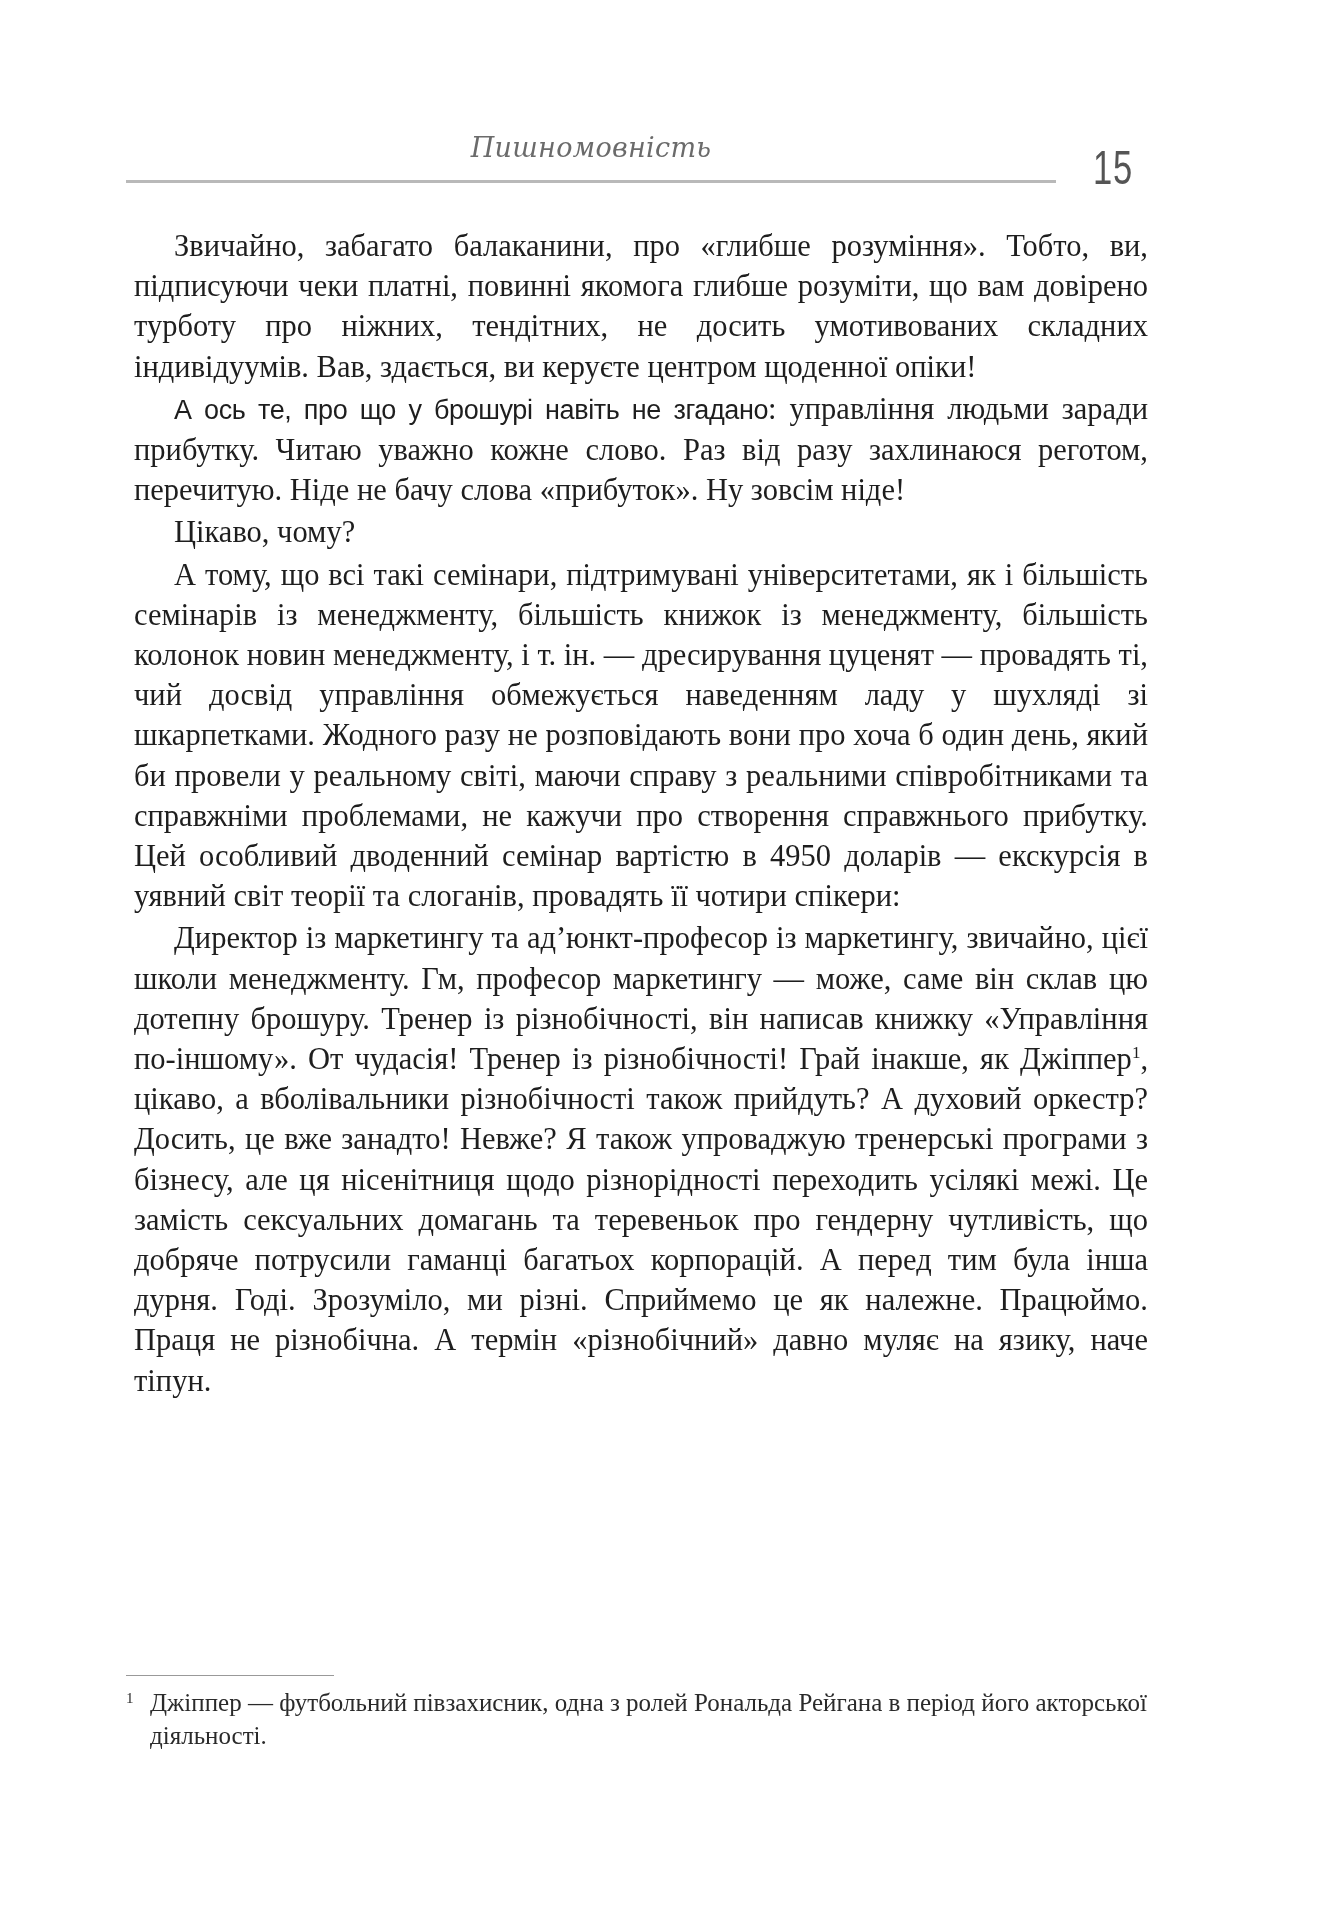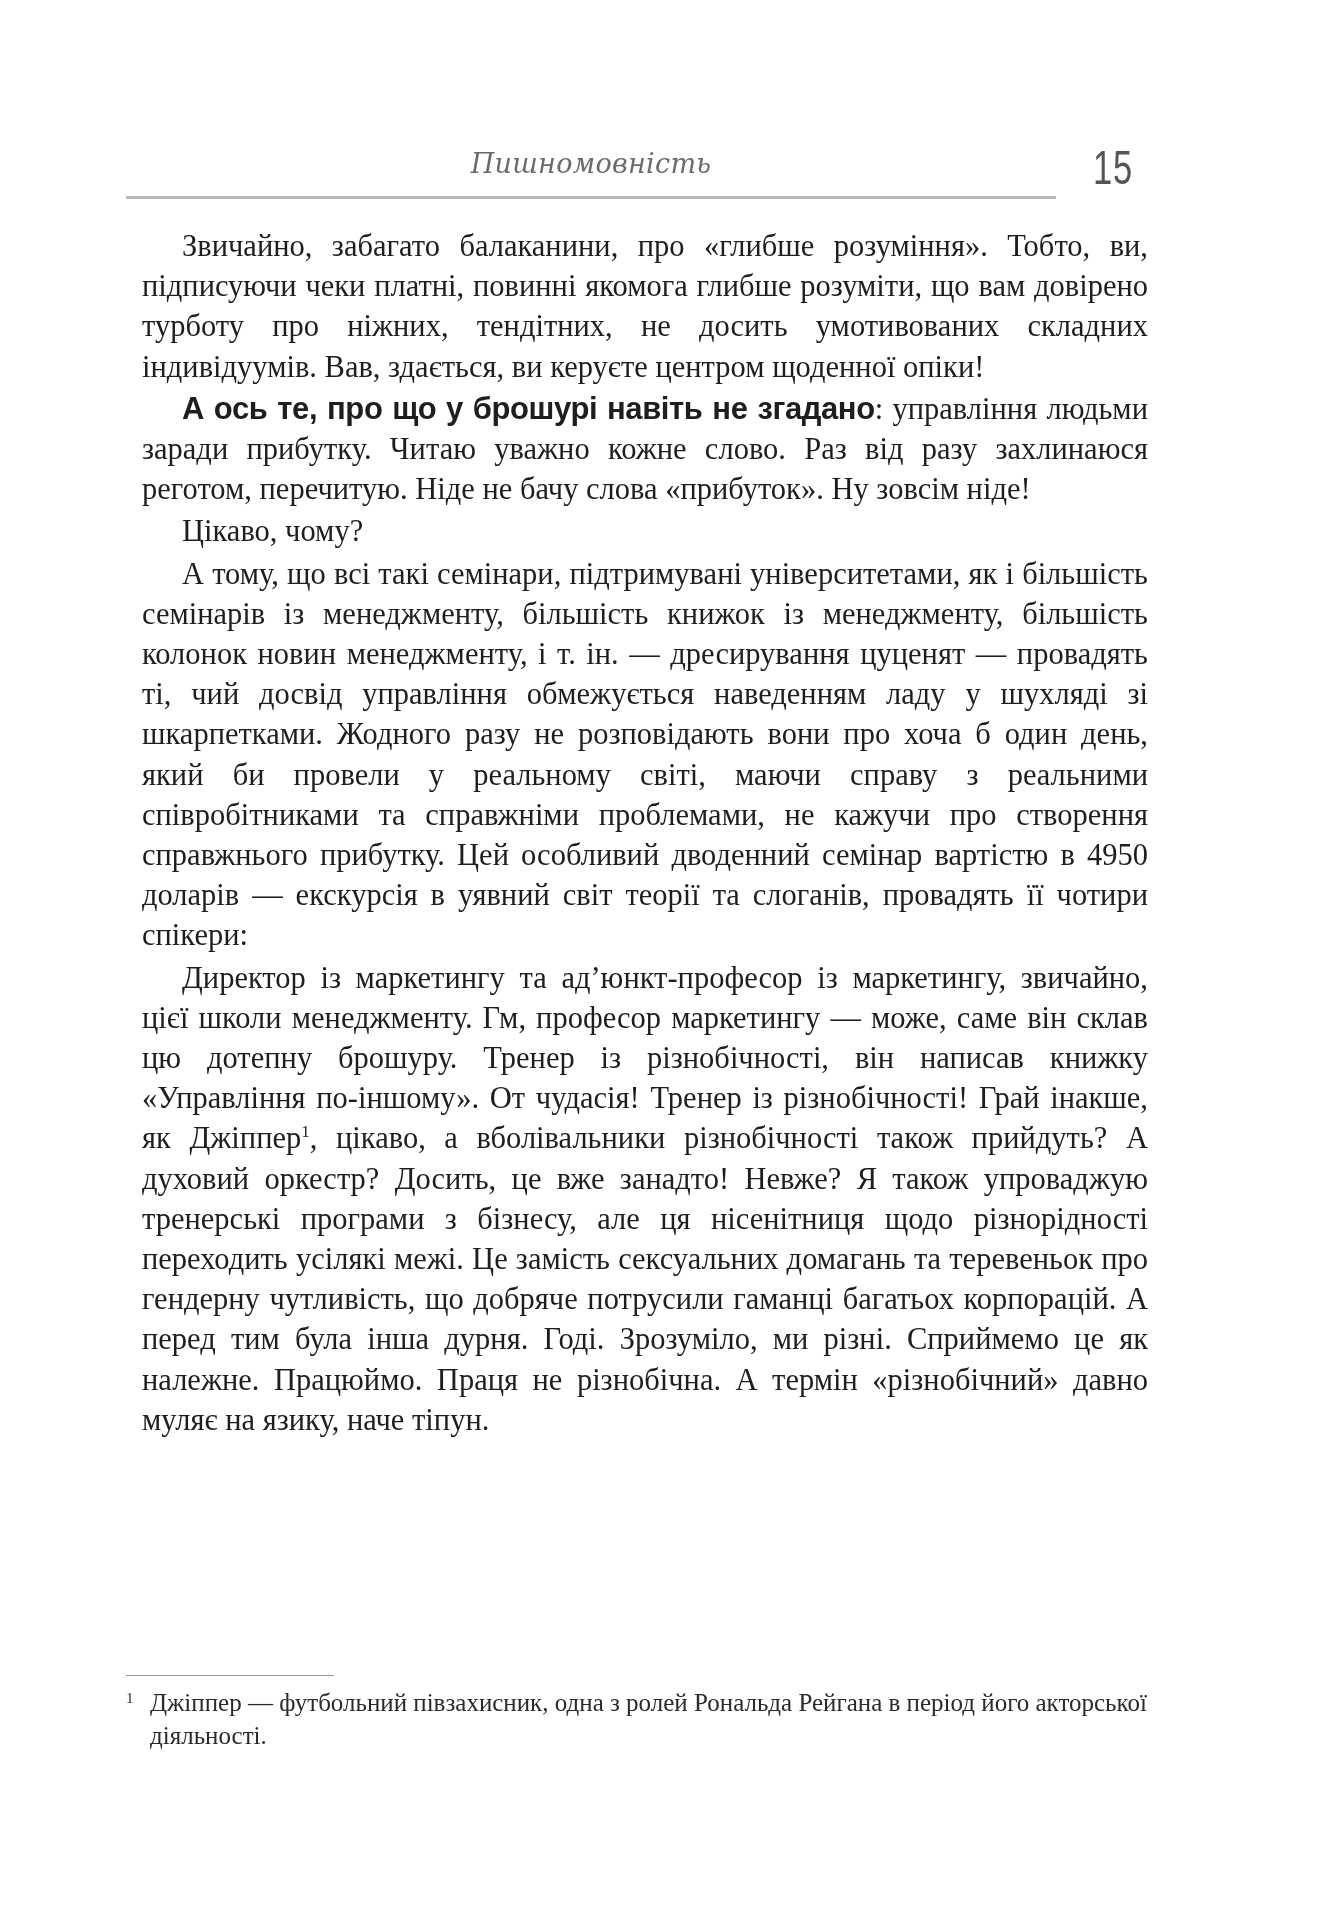--- a/index.html
+++ b/index.html
@@ -1,43 +1,43 @@
 <!DOCTYPE html>
 <html><head>
 <meta charset="utf-8">
 <style>
   html, body { margin: 0; padding: 0; background: #ffffff; }
   body { width: 1339px; height: 1930px; position: relative; overflow: hidden; }
   .page { position: absolute; left: 0; top: 0; width: 1339px; height: 1930px; }
 
   .running-head {
-    position: absolute; left: 126px; top: 140px; width: 930px; height: 52px; text-decoration: underline;
+    position: absolute; left: 126px; top: 124px; width: 930px; height: 52px; text-decoration: underline;
   }
   .running-title {
     position: absolute; left: 0; width: 930px; top: 8px; text-align: center;
     font-family: "DejaVu Serif", serif; font-style: italic;
     font-size: 27px; color: #6b6b6b; letter-spacing: 0.3px;
   }
   .head-rule {
     position: absolute; left: 0; top: 56px; width: 930px; height: 3px; background: #b9b9b9;
   }
   .page-number {
     position: absolute; left: 1093px; top: 140px;
     font-family: "Liberation Sans", sans-serif; font-size: 48px; color: #555555;
     transform: scaleX(0.72); transform-origin: left top; letter-spacing: 1px;
   }
 
   .body-text {
     position: absolute; left: 126px; top: 226px; width: 1022px;
     font-family: "Liberation Serif", serif; font-size: 30.5px; line-height: 40.2px;
     color: #1e1e1e; text-align: justify; hyphens: manual;
   }
-  .body-text p { margin: 0 0 2px 16px; text-indent: 40px; }
+  .body-text p { margin: 0 0 2px 8px; text-indent: 40px; }
   .body-text .run-in {
-    font-family: "Liberation Sans", sans-serif; font-weight: bold; font-size: 31px;
+    font-family: "Liberation Sans", sans-serif; font-weight: normal; font-size: 27px;
     letter-spacing: -0.4px;
   }
   sup.fnref { font-size: 17px; line-height: 0; vertical-align: super; }
 
   .fn-rule {
     position: absolute; left: 126px; top: 1675px; width: 208px; height: 1px; background: #999;
   }
   .footnote {
     position: absolute; left: 126px; top: 1686px; width: 1022px;
     font-family: "Liberation Serif", serif; font-size: 25px; line-height: 33px; color: #2a2a2a;

